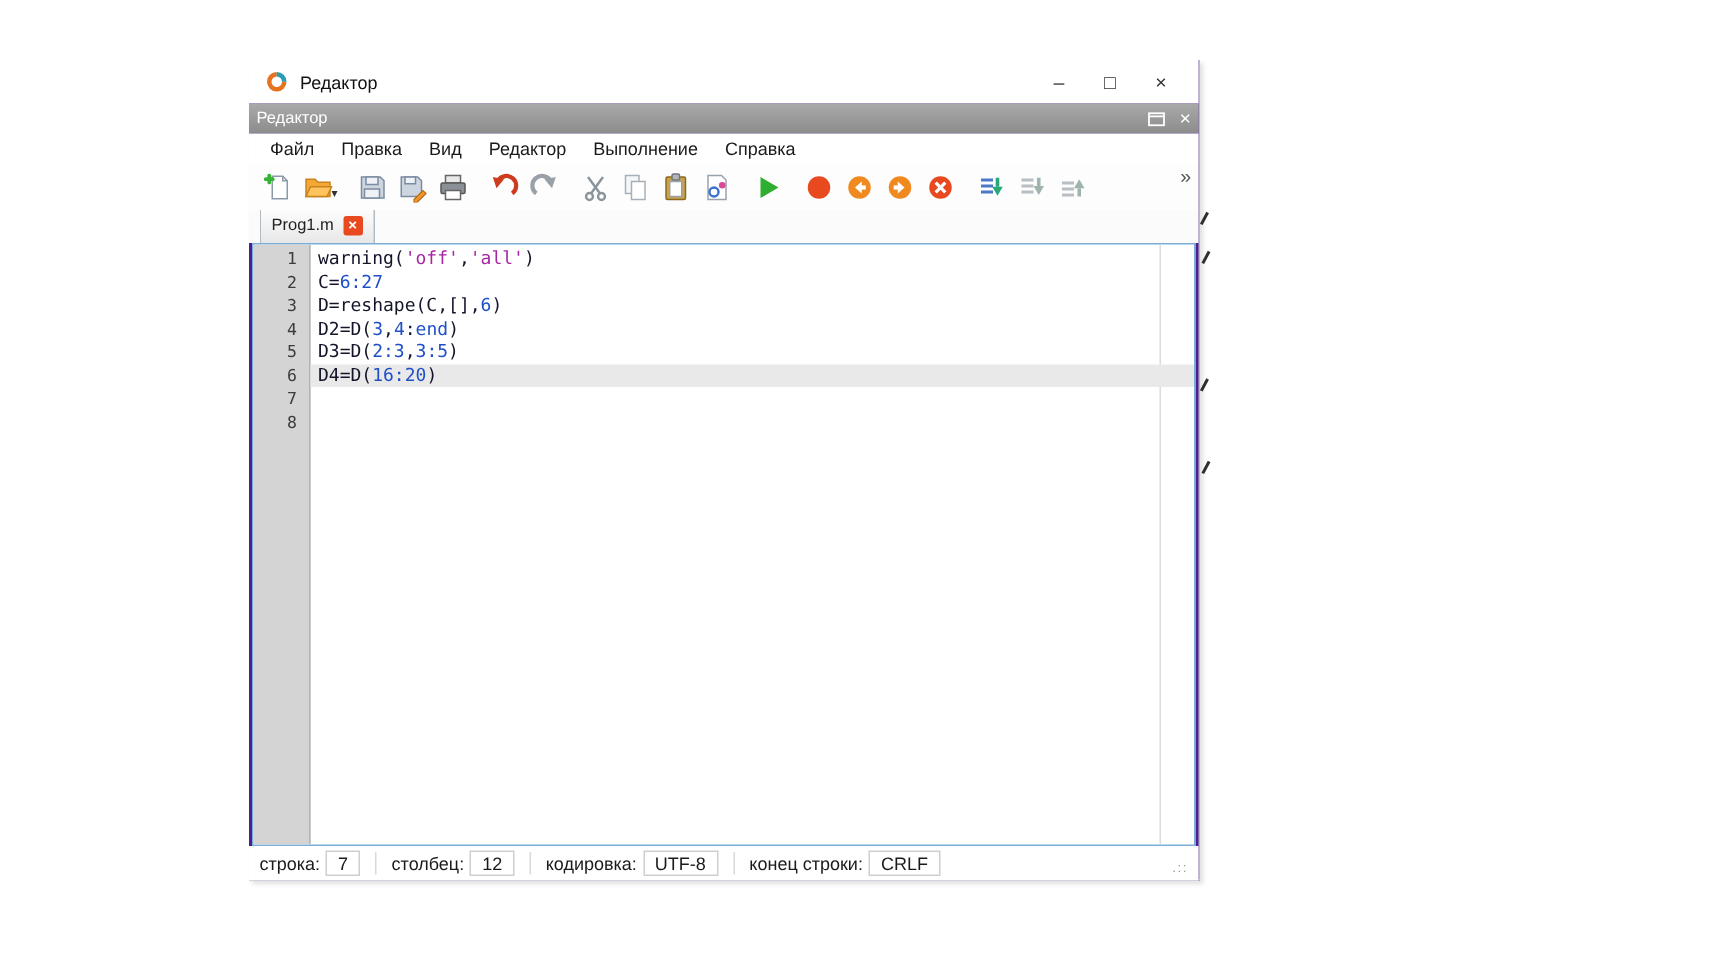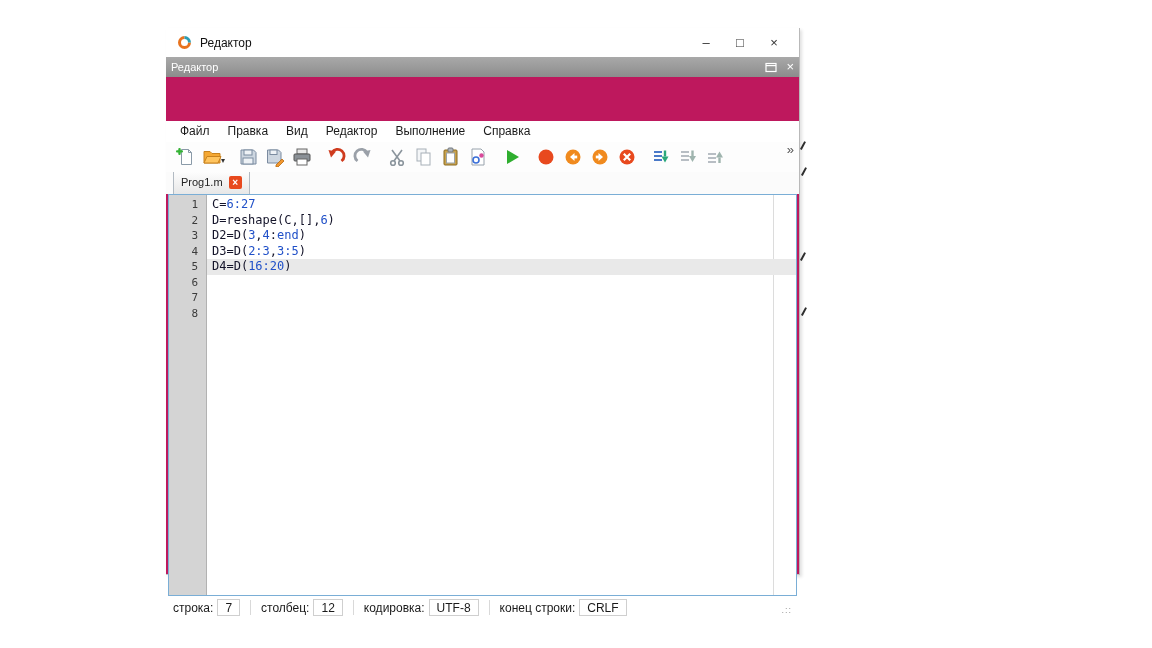--- a/index.html
+++ b/index.html
@@ -1,40 +1,40 @@
 <!DOCTYPE html>
 <html><head>
 <meta charset="utf-8">
 <style>
   * { margin:0; padding:0; box-sizing:border-box; }
   html,body { width:1152px; height:648px; background:#ffffff; overflow:hidden;
               font-family:"Liberation Sans", sans-serif; }
   .canvas { position:relative; width:1152px; height:648px; background:#fff; }
 
-  .window { position:absolute; left:166px; top:28px; width:634px; height:547px;
-            background:#be185d; border-right:1px solid #b9b9b9; border-bottom:1px solid #c4c4c4;
+  .window { position:absolute; left:166px; top:40px; width:634px; height:547px;
+            background:#4c1d95; border-right:1px solid #b9b9b9; border-bottom:1px solid #c4c4c4;
             box-shadow:2px 2px 3px rgba(0,0,0,0.12); }
 
   
   .titlebar { height:29px; display:flex; align-items:center; padding-left:10px; background:#fff; }
   .app-icon { width:17px; height:17px; display:inline-flex; }
   .title { font-size:12px; color:#111; margin-left:7px; }
   .win-controls { margin-left:auto; display:flex; margin-right:8px; }
   .wbtn { width:34px; text-align:center; font-size:13px; color:#333; cursor:default; line-height:29px; }
 
   
   .dockbar { height:20px; background:linear-gradient(#a9a9a9,#8c8c8c); display:flex;
              align-items:center; padding:0 5px; }
   .dock-title { color:#fff; font-size:11px; }
   .dock-controls { margin-left:auto; display:flex; align-items:center; gap:9px; }
   .dock-float { display:inline-flex; }
   .dock-close { color:#fff; font-size:13px; line-height:20px; }
 
   
-  .menubar { height:21px; display:flex; align-items:flex-end; padding-left:5px; background:#fff;margin-top:44px; }
+  .menubar { height:21px; display:flex; align-items:flex-end; padding-left:5px; background:#fff; }
   .menu-item { font-size:12px; color:#1a1a1a; padding:0 9px; line-height:21px; }
 
   
   .toolbar { height:30px; display:flex; align-items:center; padding-left:5px; background:#fdfdfd; position:relative; }
   .tbtn { width:27px; height:26px; display:flex; align-items:center; justify-content:center; }
   .tbtn svg { width:20px; height:20px; }
   .open-caret { font-size:8px; color:#333; margin:6px 2px 0 -4px; }
   .tgap { width:7px; }
   .overflow { margin-left:auto; margin-right:5px; color:#555; font-size:13px; align-self:flex-start; line-height:16px; }
 
@@ -277,20 +277,21 @@
           <div class="gutter-num">3</div>
           <div class="gutter-num">4</div>
           <div class="gutter-num">5</div>
           <div class="gutter-num">6</div>
           <div class="gutter-num">7</div>
           <div class="gutter-num">8</div>
         </div>
       <div class="code">
         <div class="longline-marker"></div>
         <div class="code-lines">
+            <div class="code-line"><span class="tok-plain">warning(</span><span class="tok-string">'off'</span><span class="tok-plain">,</span><span class="tok-string">'all'</span><span class="tok-plain">)</span></div>
             <div class="code-line"><span class="tok-plain">C=</span><span class="tok-number">6:27</span></div>
             <div class="code-line"><span class="tok-plain">D=reshape(C,[],</span><span class="tok-number">6</span><span class="tok-plain">)</span></div>
             <div class="code-line"><span class="tok-plain">D2=D(</span><span class="tok-number">3</span><span class="tok-plain">,</span><span class="tok-number">4</span><span class="tok-plain">:</span><span class="tok-keyword">end</span><span class="tok-plain">)</span></div>
             <div class="code-line"><span class="tok-plain">D3=D(</span><span class="tok-number">2:3</span><span class="tok-plain">,</span><span class="tok-number">3:5</span><span class="tok-plain">)</span></div>
             <div class="code-line current"><span class="tok-plain">D4=D(</span><span class="tok-number">16:20</span><span class="tok-plain">)</span></div>
           </div>
       </div>
     </div>
 
     <div class="statusbar">

